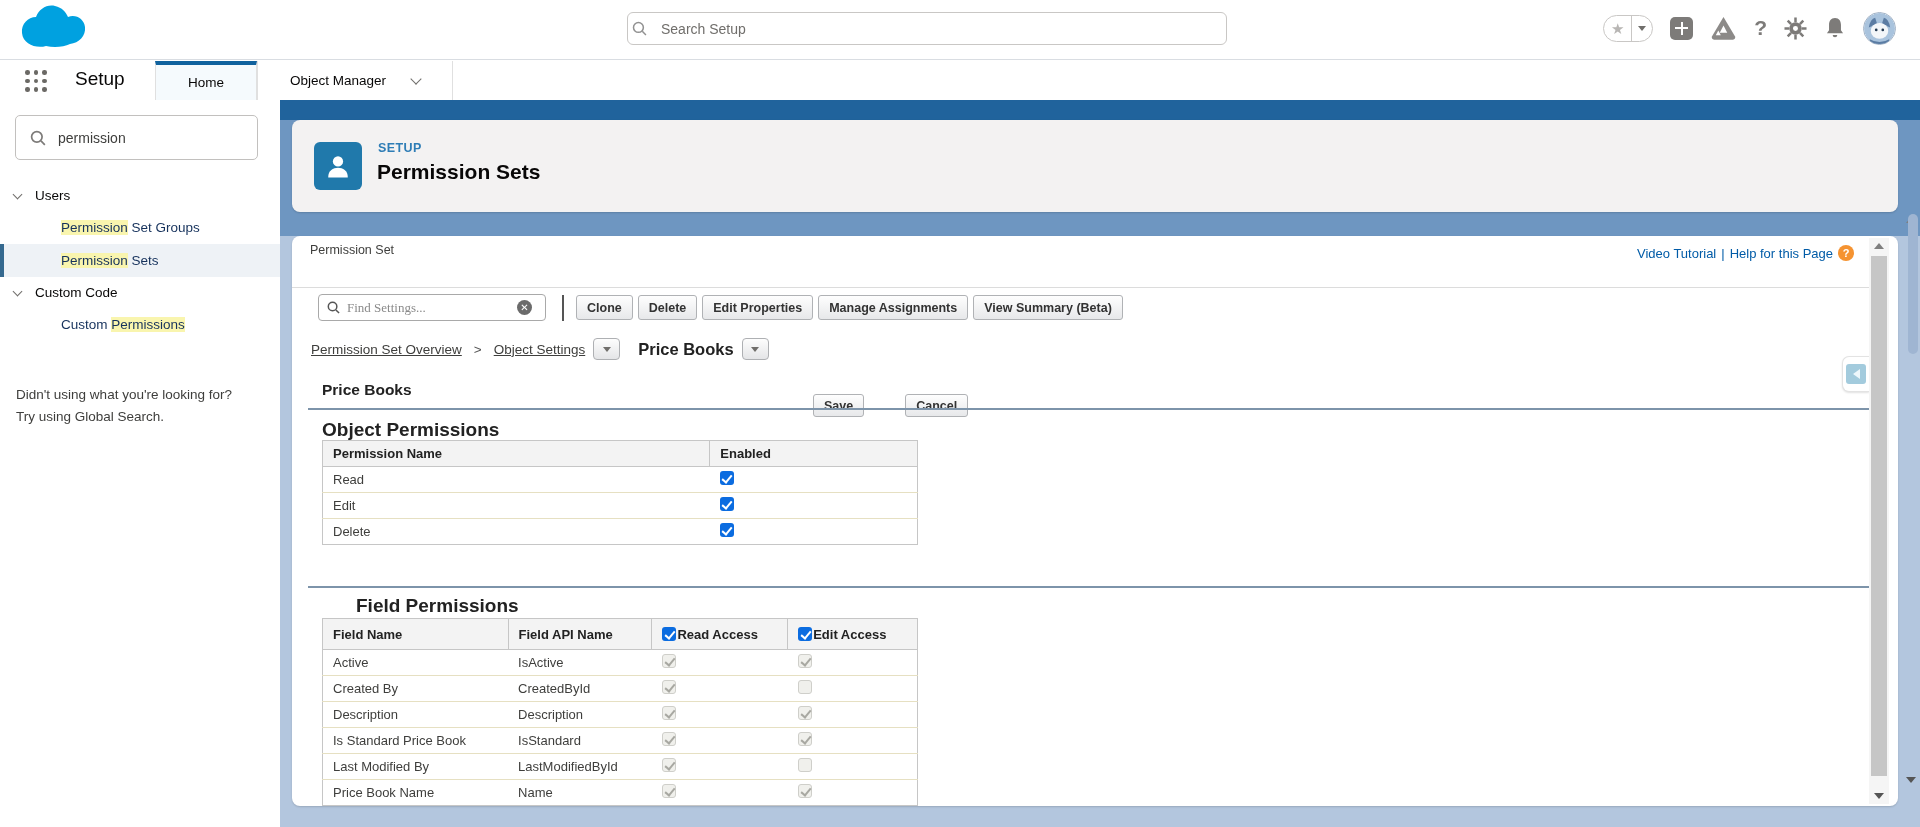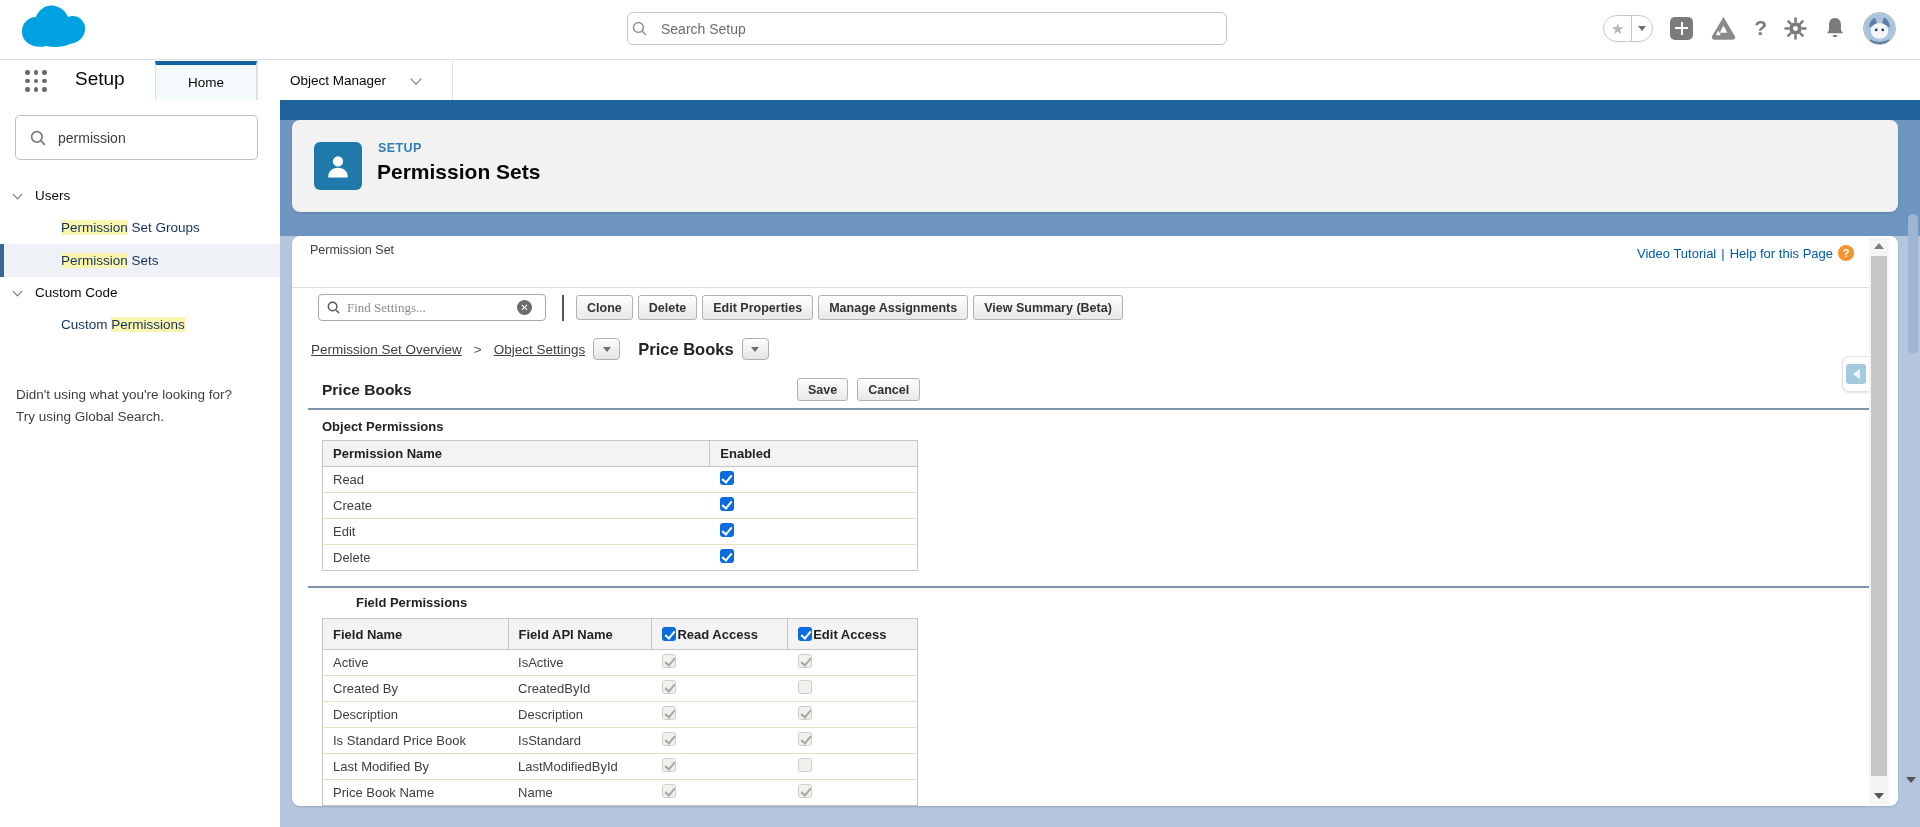--- a/index.html
+++ b/index.html
@@ -76,24 +76,24 @@
 
   .crumbs { position:absolute; left:19px; top:102px; display:flex; align-items:center; font-size:13.5px; }
   .crumbs a { color:#3e3e3c; text-decoration:underline; cursor:pointer; }
   .crumb-sep { margin:0 12px; color:#555; }
   .dd-btn { width:27px; height:22px; background:linear-gradient(#fdfdfd,#e4e5e7); border:1px solid #aeb0b3; border-radius:4px; display:inline-flex; align-items:center; justify-content:center; margin-left:8px; cursor:pointer; }
   .crumb-current { font-size:16.5px; font-weight:bold; color:#222; margin-left:18px; }
 
   .sect-row { position:absolute; left:30px; top:142px; width:880px; height:26px; }
   .sect-title { position:absolute; left:0; top:3px; font-size:15.5px; font-weight:bold; color:#222; }
   .sect-btns { position:absolute; left:475px; top:0; display:flex; gap:9px; }
-  .sect-btns .cbtn { height:23px; margin:0; }
+  .sect-btns .cbtn { height:23px; margin:16px; }
   .divider { position:absolute; left:16px; width:1562px; height:2px; background:#7d94aa; }
 
-  .tbl-heading { position:absolute; left:30px; font-size:13px; font-weight:bold; color:#222; }
+  .tbl-heading { position:absolute; left:30px; font-size:19px; font-weight:bold; color:#222; }
   table.sf { border-collapse:collapse; position:absolute; left:30px; width:596px; background:#fff; font-size:13px; color:#3e3e3c;padding-left:12px; }
   table.sf, table.sf th { border:1px solid #c6c6c6; }
   table.sf th { background:#f3f3f3; font-weight:bold; text-align:left; padding:5px 10px; height:25px; color:#222; }
   table.sf td { padding:4px 10px; height:25px; border-top:1px solid #e6e0c2; border-bottom:1px solid #e6e0c2; }
   table.sf tr td:first-child { border-left:1px solid #c6c6c6; }
   table.sf tr td:last-child { border-right:1px solid #c6c6c6; }
   table.sf tr:last-child td { border-bottom:1px solid #c6c6c6; }
   .hdr-check { display:flex; align-items:center; gap:1px; }
 
   
@@ -314,24 +314,20 @@
         <tbody>
             <tr>
           <th>Permission Name</th>
           <th>Enabled</th>
         </tr>
         <tr>
           <td>Read</td>
           <td><span class="cb on en"></span></td>
         </tr>
         <tr>
-          <td>Create</td>
-          <td><span class="cb on en"></span></td>
-        </tr>
-        <tr>
           <td>Edit</td>
           <td><span class="cb on en"></span></td>
         </tr>
         <tr>
           <td>Delete</td>
           <td><span class="cb on en"></span></td>
         </tr>
       </tbody>
         </table>
 

